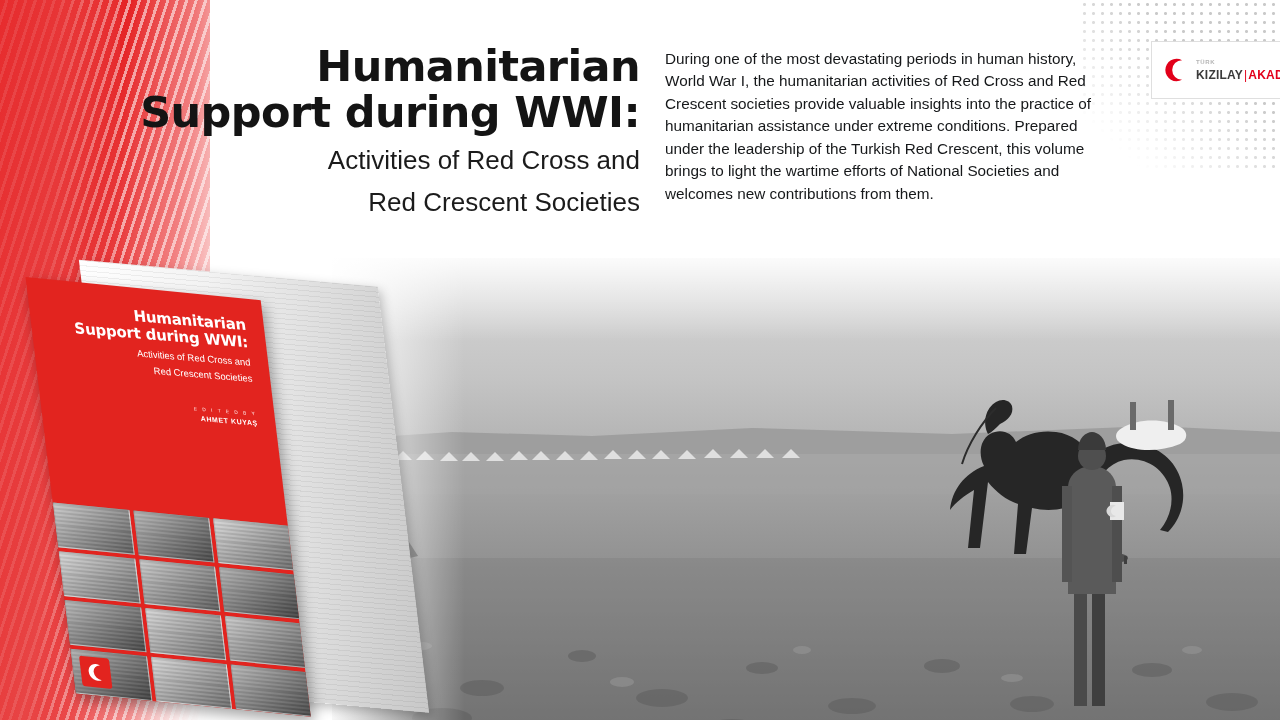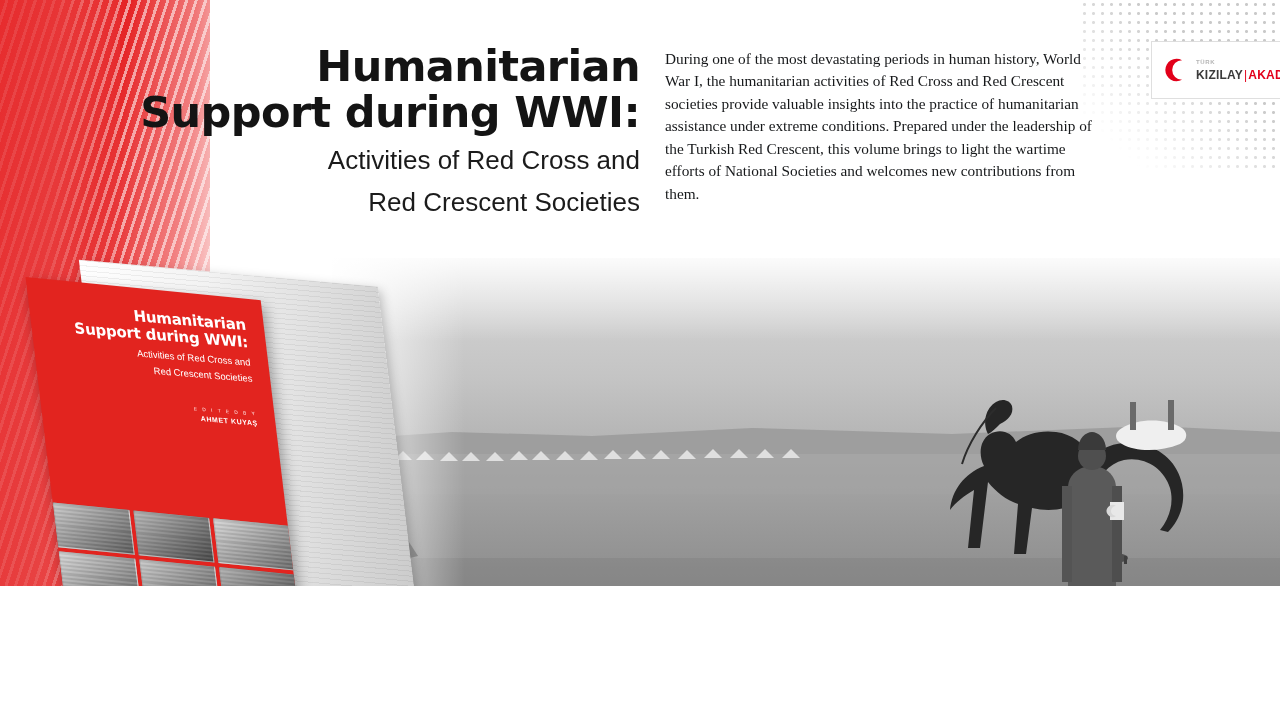--- a/index.html
+++ b/index.html
@@ -5,21 +5,21 @@
   * { box-sizing: border-box; margin: 0; padding: 0; }
   html, body {
     width: 1280px; height: 720px;
     overflow: hidden;
     background: #ffffff;
     font-family: "Liberation Sans", sans-serif;
   }
 
   #stage {
     position: relative;
-    width: 1280px; height: 586px;
+    width: 1280px; height: 720px;
     background: #ffffff;
     overflow: hidden;
   }
 
   
   .red-stripes {
     position: absolute;
     left: -40px; top: 0;
     width: 250px; height: 720px;
     background:
@@ -113,21 +113,21 @@
     font-size: 26px;
     line-height: 1.23;
     color: #1b1b1b;
   }
 
   
   .blurb {
     position: absolute;
     left: 665px; top: 48px;
     width: 432px;
-    font-family: Liberation Serif, serif;
+    font-family: Liberation Sans, sans-serif;
     font-size: 15.3px;
     line-height: 1.47;
     color: #16181a;
   }
 
   
   .book {
     position: absolute;
     left: 20px; top: 255px;
     width: 390px; height: 465px;

